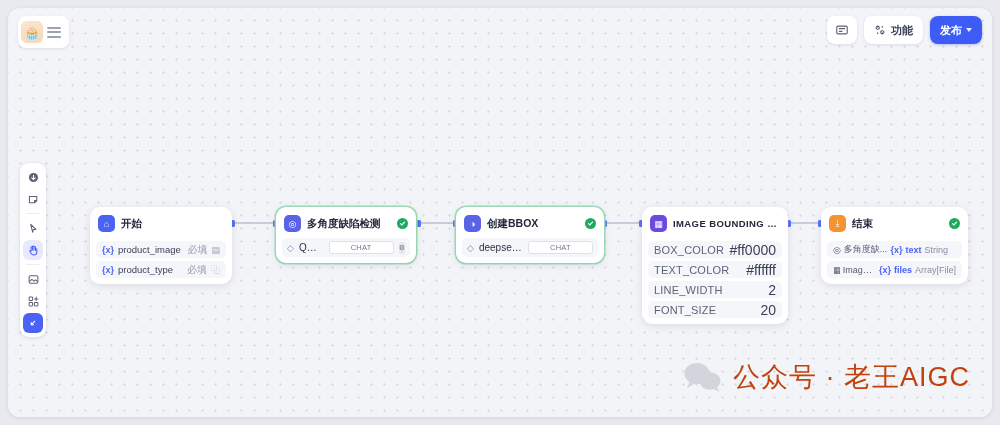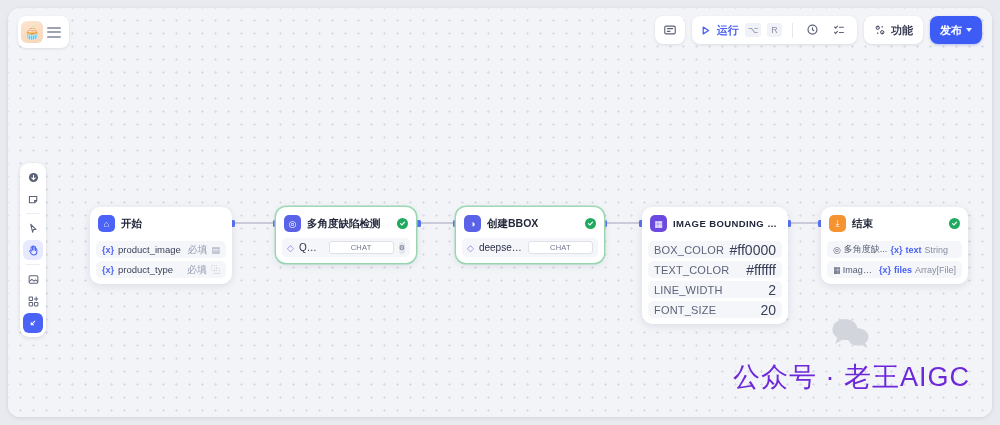--- a/index.html
+++ b/index.html
@@ -121,21 +121,21 @@
   .outkey{color:#4a62f5;font-weight:700;}
   .outtype{color:#878da1;}
 
   
   .edge{position:absolute;height:2px;background:#c9ccd8;}
   .dot{position:absolute;width:5px;height:7px;border-radius:1.5px;background:#5a73f3;}
 
   
   .wm{
     position:absolute;right:22px;bottom:22px;display:flex;align-items:center;gap:10px;
-    color:#6d28d9;font-size:27px;font-weight:400;letter-spacing:1px;user-select:none;flex-direction:column;
+    color:#c2410c;font-size:27px;font-weight:400;letter-spacing:1px;user-select:none;
   }
   .wm-ico{display:flex;align-items:flex-end;gap:0;}
 </style>
 </head>
 <body>
 
 <div class="app">
   <div class="canvas"></div>
 
   <div class="topbar">
@@ -154,42 +154,20 @@
 
       <div class="pill">
         <div class="icon-btn">
           <svg width="14" height="14" viewBox="0 0 16 16" fill="none" stroke="#5c6275" stroke-width="1.3">
             <rect x="2" y="3.5" width="12" height="9" rx="1.6"></rect>
             <path d="M4.5 6.5h7M4.5 9.5h4"></path>
           </svg>
         </div>
       </div>
 
-      <div class="pill run-pill">
-        <div class="icon-btn" style="width:auto">
-          <svg width="11" height="11" viewBox="0 0 12 12" fill="none" stroke="#4a62f5" stroke-width="1.4" stroke-linejoin="round">
-            <path d="M3.5 2.3 9.4 6 3.5 9.7z"></path>
-          </svg>
-        </div>
-        <span class="run-label">运行</span>
-        <span class="kbd">⌥</span>
-        <span class="kbd">R</span>
-        <span class="sep"></span>
-        <div class="icon-btn" style="width:20px">
-          <svg width="14" height="14" viewBox="0 0 16 16" fill="none" stroke="#5c6275" stroke-width="1.3">
-            <circle cx="7.4" cy="7.6" r="5.1"></circle>
-            <path d="M7.4 4.8v3l2 1.2"></path>
-          </svg>
-        </div>
-        <div class="icon-btn" style="width:20px">
-          <svg width="14" height="14" viewBox="0 0 16 16" fill="none" stroke="#5c6275" stroke-width="1.3" stroke-linecap="round">
-            <path d="M3 4.6 4.2 5.8 6.2 3.6M3 10.6l1.2 1.2 2-2.2M8.4 4.8h4.6M8.4 10.8h4.6"></path>
-          </svg>
-        </div>
-      </div>
 
       <div class="pill func-pill">
         <svg width="12" height="12" viewBox="0 0 16 16" fill="none" stroke="#3b4055" stroke-width="1.3">
           <circle cx="5" cy="5" r="2.2"></circle>
             <circle cx="11" cy="11" r="2.2"></circle>
           <path d="M11 2.6v2.2M11 13.4v-2.2M5 13.4v-2.2M5 2.6v2.2"></path>
         </svg>
         <span>功能</span>
       </div>
 

